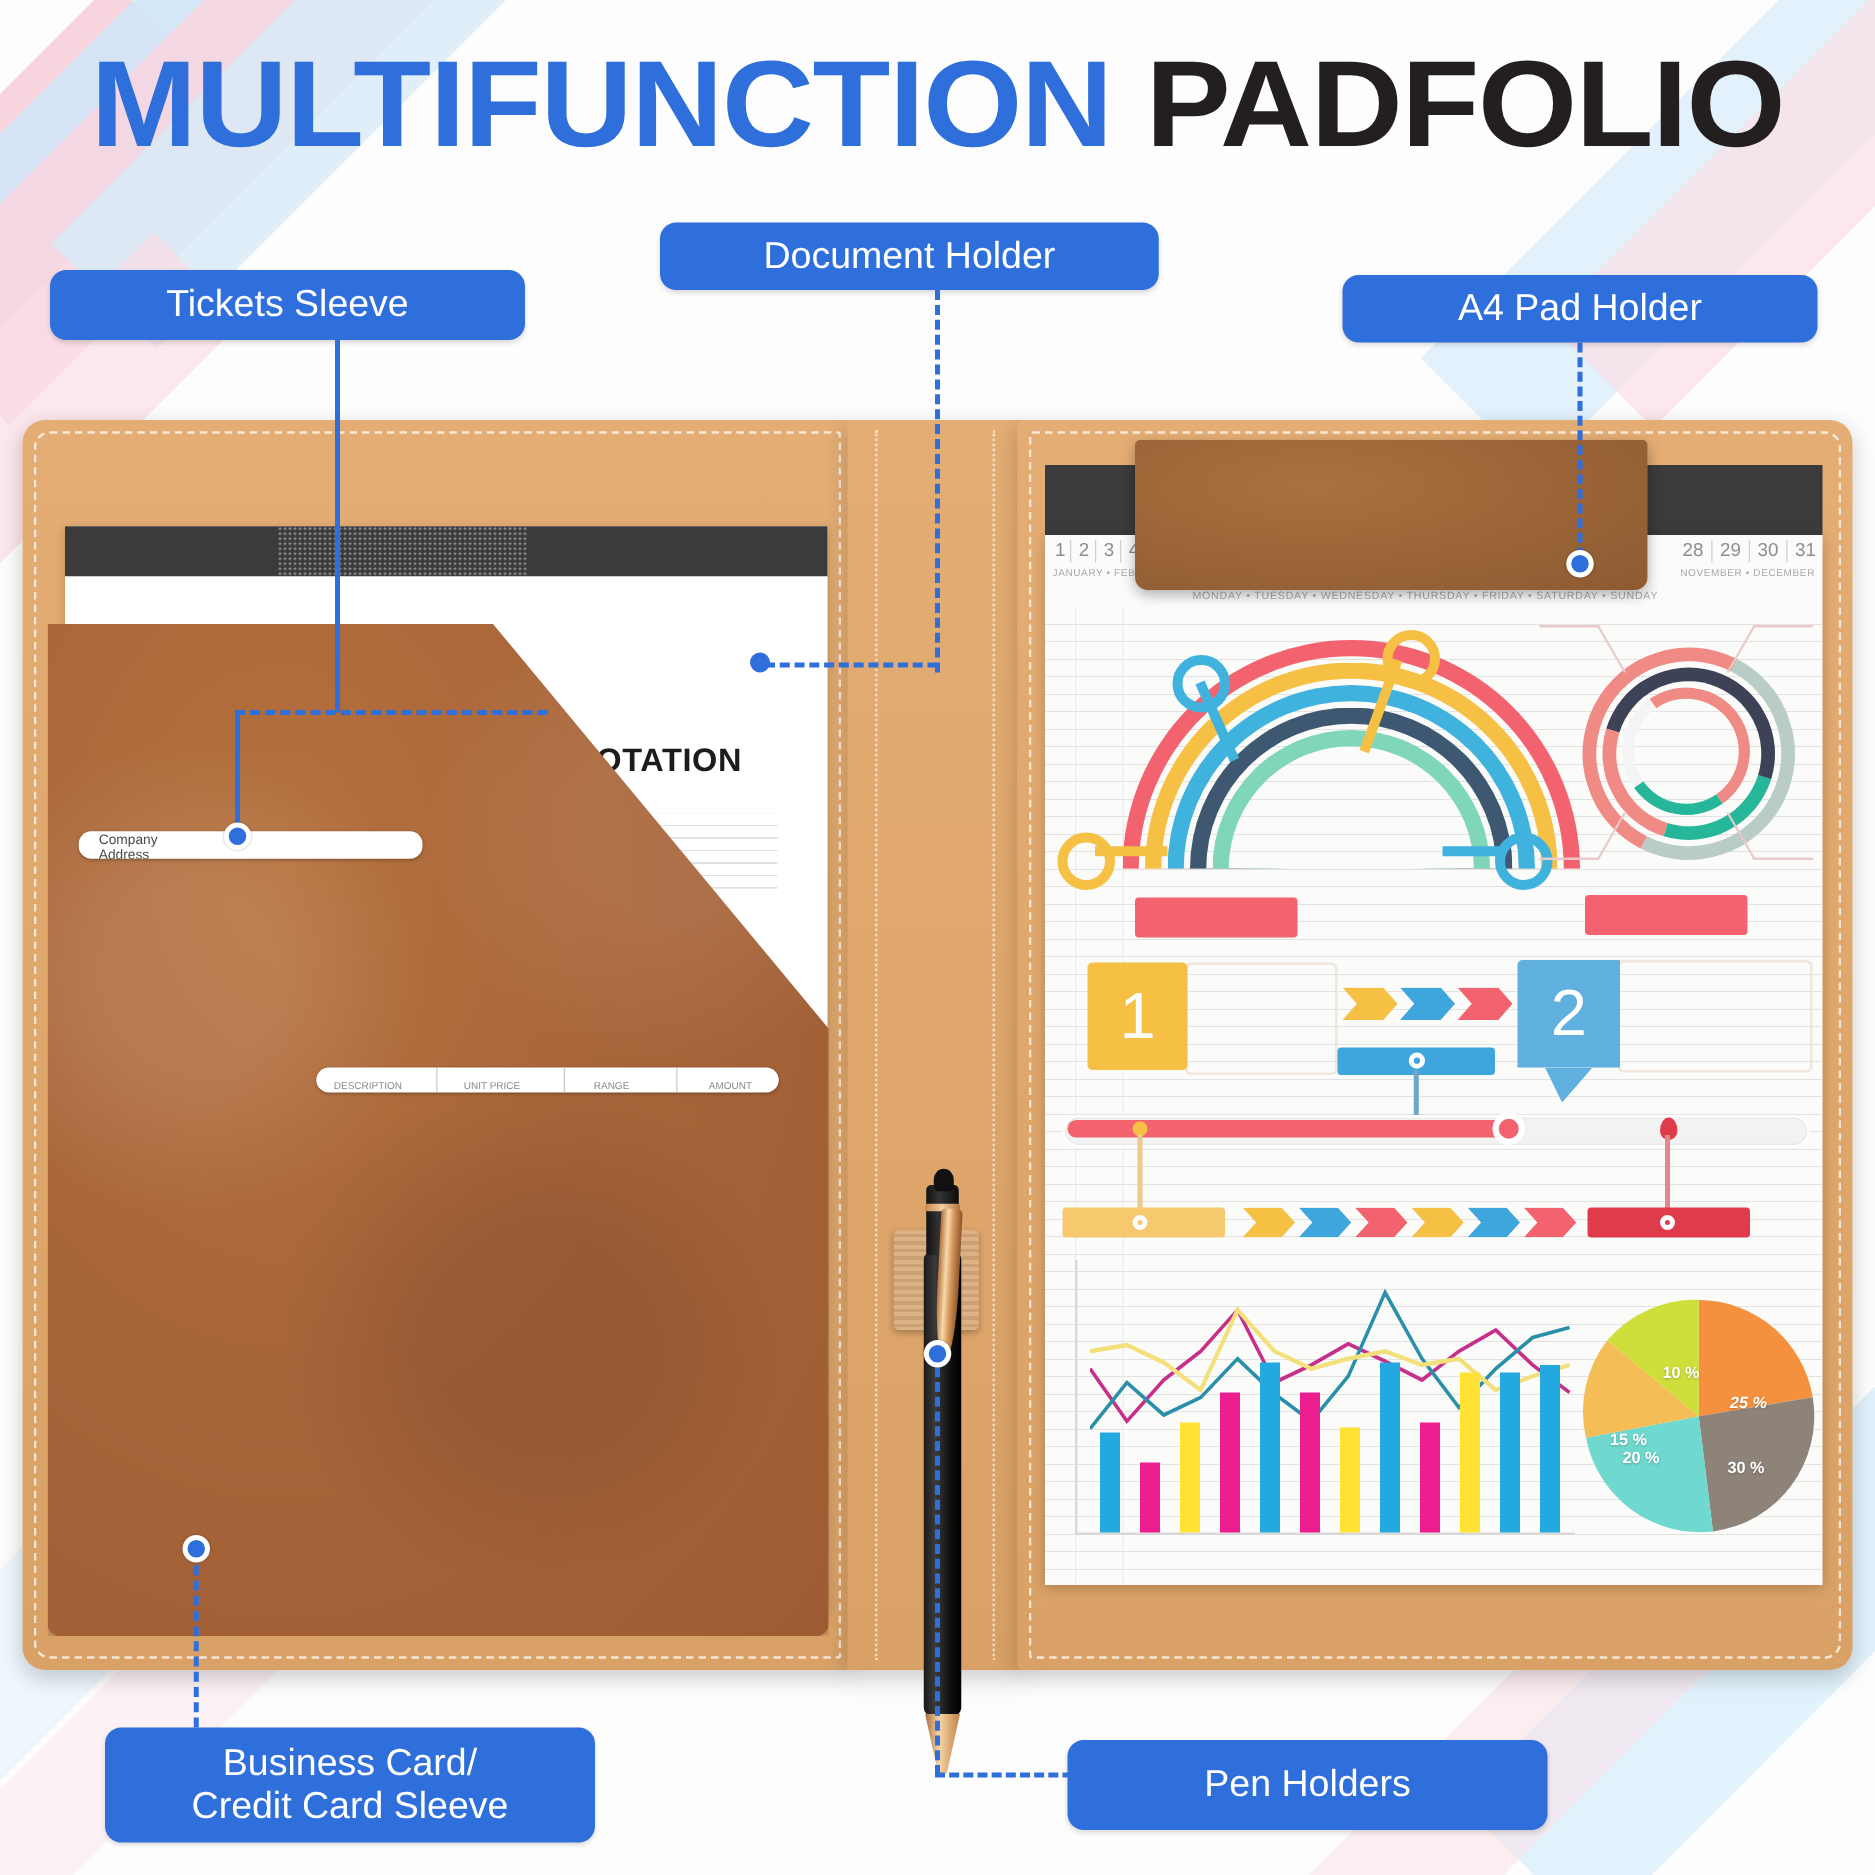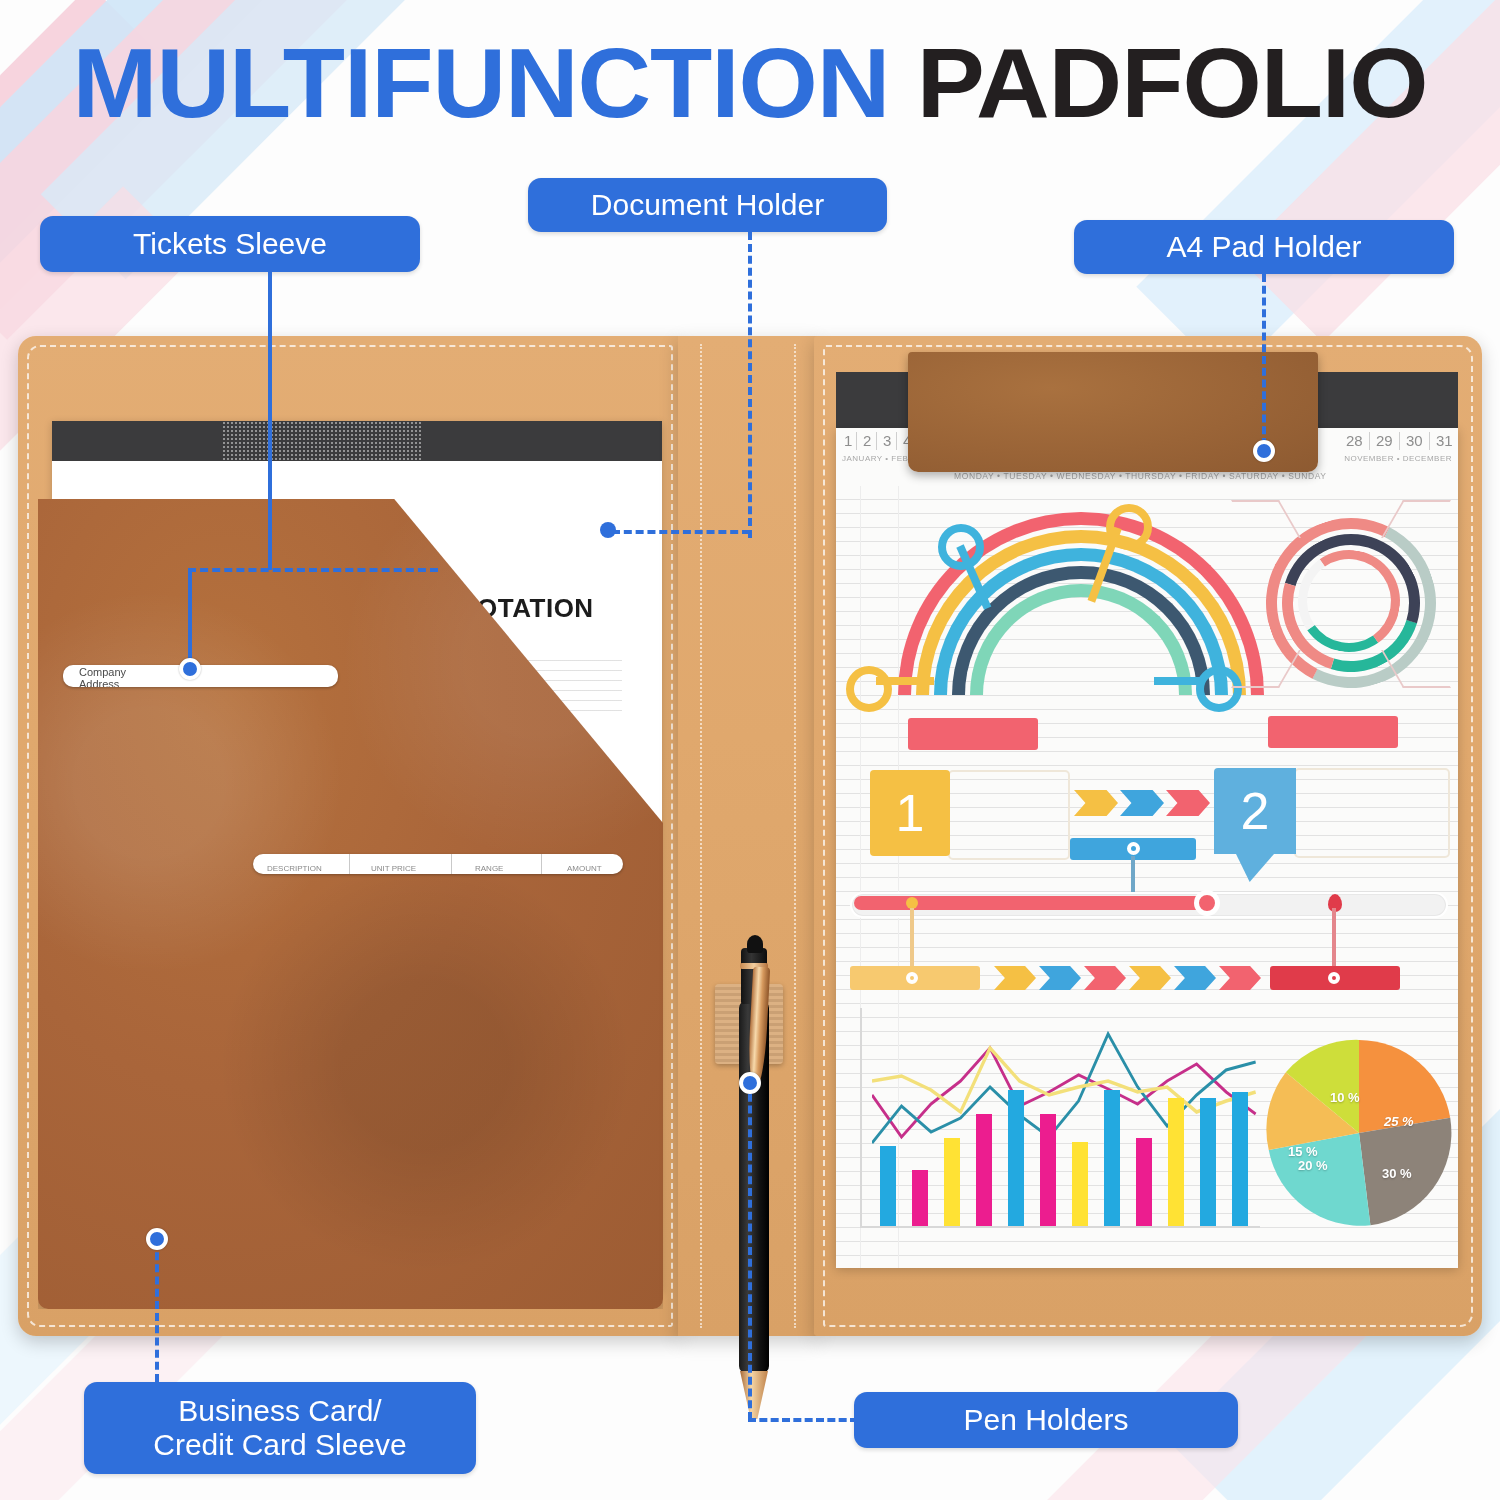--- a/index.html
+++ b/index.html
@@ -431,40 +431,40 @@
   </div>
 
   <div class="pill" style="left:40px;top:216px;width:380px;height:56px;">
     <span>Tickets Sleeve</span>
   </div>
   <div class="solid-v" style="left:268px;top:272px;height:298px;"></div>
   <div class="dash-h" style="left:188px;top:568px;width:250px;"></div>
   <div class="solid-v" style="left:188px;top:568px;height:98px;"></div>
   <div class="dot" style="left:179px;top:658px;"></div>
 
-  <div class="pill" style="left:528px;top:178px;width:359px;height:54px;">
+  <div class="pill" style="left:528px;top:178px;width:399px;height:54px;">
     <span>Document Holder</span>
   </div>
   <div class="dash-v" style="left:748px;top:232px;height:306px;"></div>
   <div class="dash-h" style="left:612px;top:530px;width:138px;"></div>
   <div class="dot-plain" style="left:600px;top:522px;"></div>
 
   <div class="pill" style="left:1074px;top:220px;width:380px;height:54px;">
     <span>A4 Pad Holder</span>
   </div>
   <div class="dash-v" style="left:1262px;top:274px;height:172px;"></div>
   <div class="dot" style="left:1253px;top:440px;"></div>
 
   <div class="pill" style="left:84px;top:1382px;width:392px;height:92px;flex-direction:column;">
     <span>Business Card/</span>
     <span>Credit Card Sleeve</span>
   </div>
   <div class="dash-v" style="left:155px;top:1240px;height:142px;"></div>
   <div class="dot" style="left:146px;top:1228px;"></div>
 
-  <div class="pill" style="left:854px;top:1392px;width:384px;height:56px;text-align:center;">
+  <div class="pill" style="left:854px;top:1392px;width:384px;height:72px;text-align:center;">
     <span>Pen Holders</span>
   </div>
   <div class="dash-v" style="left:748px;top:1082px;height:338px;"></div>
   <div class="dash-h" style="left:748px;top:1418px;width:110px;"></div>
   <div class="dot" style="left:739px;top:1072px;"></div>
 
 </div>
 
 </body></html>

